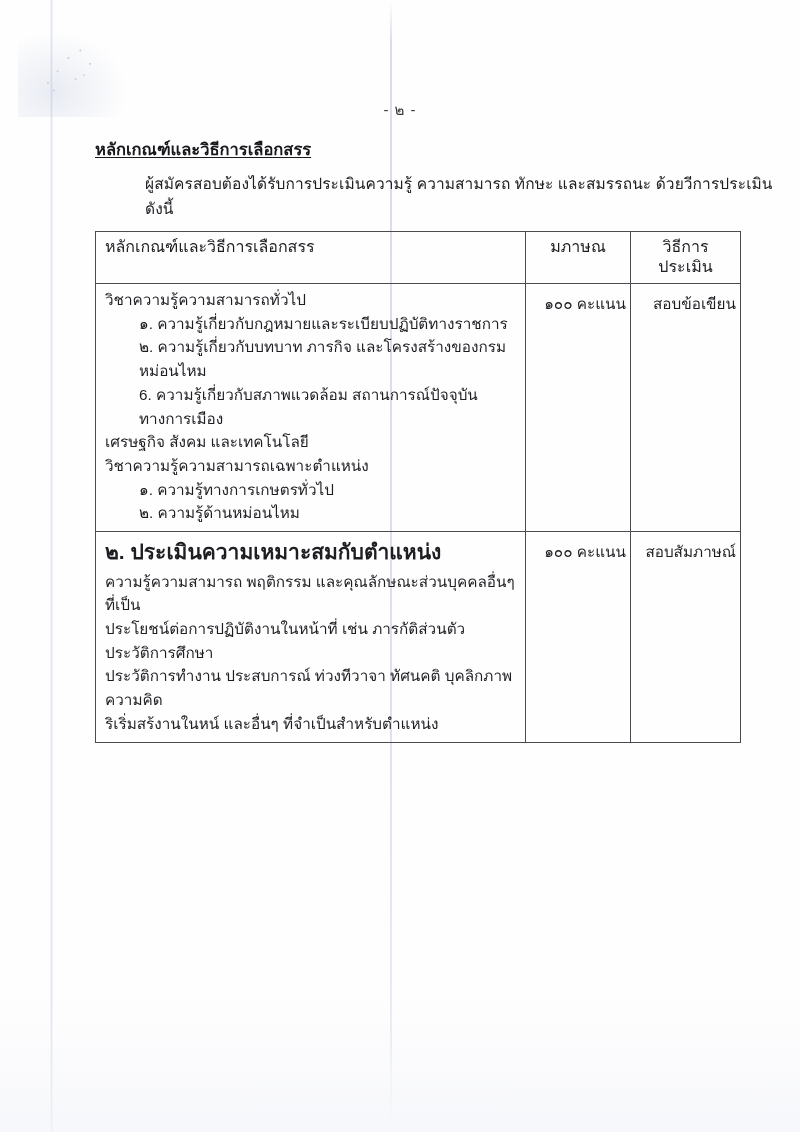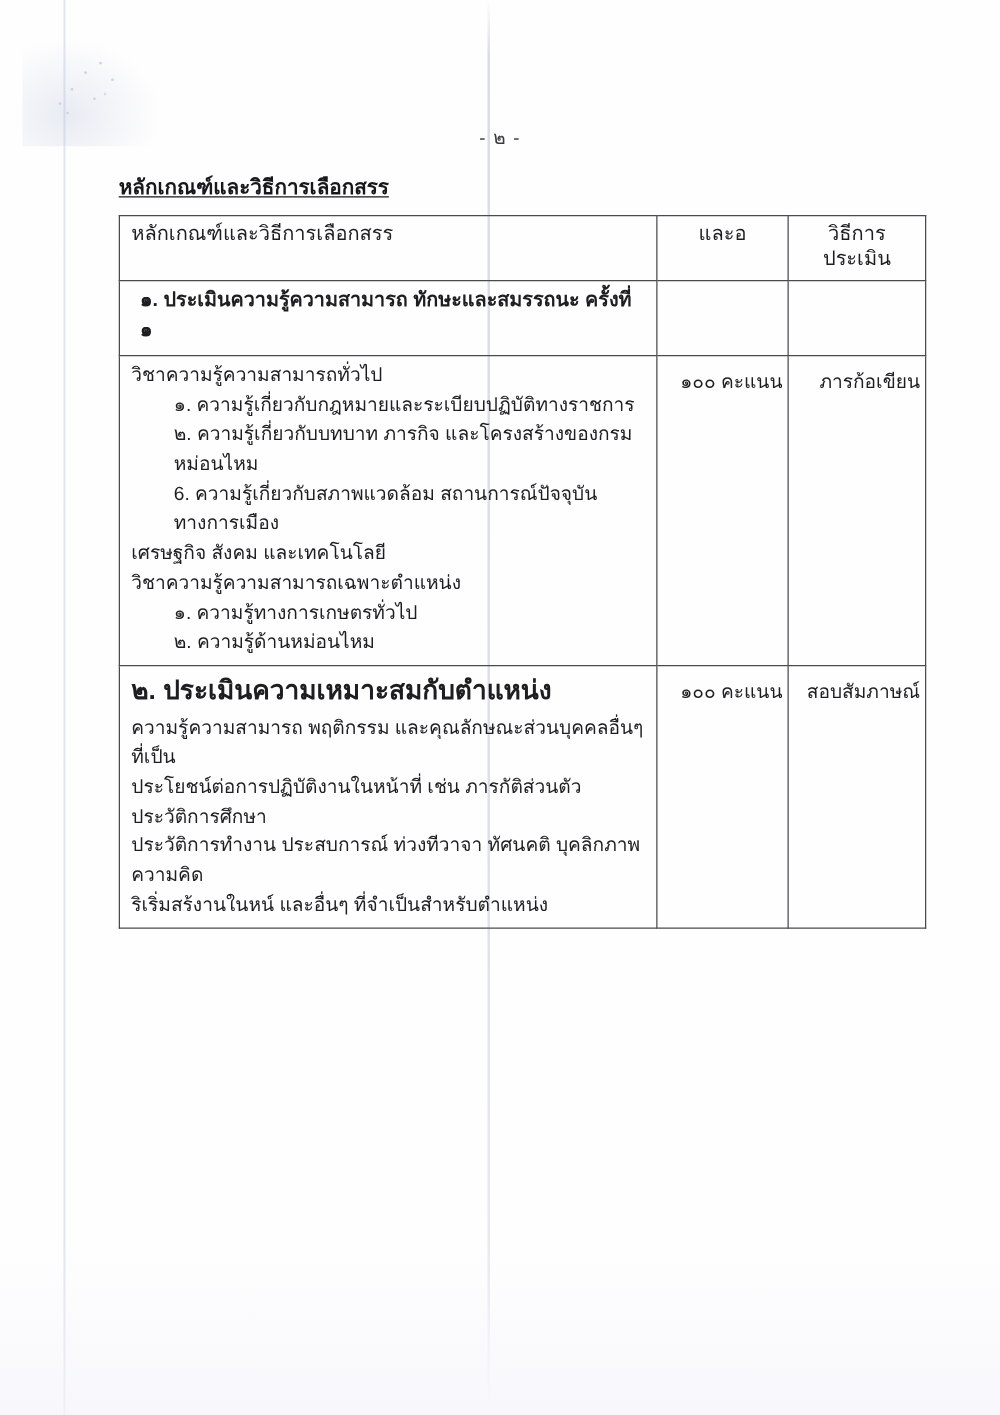--- a/index.html
+++ b/index.html
@@ -164,48 +164,38 @@
   <div class="scan-smudge"></div>
 
   <div class="content">
 
     <div class="page-number">- ๒ -</div>
 
     <div>
       <div class="section-heading">หลักเกณฑ์และวิธีการเลือกสรร</div>
     </div>
 
+    <div class="intro-line">ผู้สมัครสอบต้องได้รับการประเมินความรู้ ความสามารถ ทักษะ และสมรรถนะ ด้วยวีการประเมิน ดังนี้</div>
 
     <table class="criteria">
       <thead>
         <tr>
           <th class="col-criteria">
             <div class="th-inner th-criteria">หลักเกณฑ์และวิธีการเลือกสรร</div>
           </th>
           <th class="col-score">
-            <div class="th-inner th-center">และอ</div>
+            <div class="th-inner th-center">มภาษณ</div>
           </th>
           <th class="col-method">
             <div class="th-inner th-center">วิธีการประเมิน</div>
           </th>
         </tr>
       </thead>
       <tbody>
 
-        <tr>
-          <td>
-            <div class="cell-pad row-title">๑. ประเมินความรู้ความสามารถ ทักษะและสมรรถนะ ครั้งที่ ๑</div>
-          </td>
-          <td>
-            <div class="cell-center"></div>
-          </td>
-          <td>
-            <div class="cell-center"></div>
-          </td>
-        </tr>
 
         <tr>
           <td>
             <div class="cell-pad">
 
               <div>
                 <span class="subject-head">วิชาความรู้ความสามารถทั่วไป</span>
                 <ul class="items">
                   <li>๑. ความรู้เกี่ยวกับกฎหมายและระเบียบปฏิบัติทางราชการ</li>
                   <li>๒. ความรู้เกี่ยวกับบทบาท ภารกิจ และโครงสร้างของกรมหม่อนไหม</li>
@@ -221,21 +211,21 @@
                   <li>๒. ความรู้ด้านหม่อนไหม</li>
                 </ul>
               </div>
 
             </div>
           </td>
           <td>
             <div class="cell-center">๑๐๐ คะแนน</div>
           </td>
           <td>
-            <div class="cell-center">ภารก้อเขียน</div>
+            <div class="cell-center">สอบข้อเขียน</div>
           </td>
         </tr>
 
         <tr>
           <td class="tall-cell">
             <div class="cell-pad">
               <span class="row-title-2">๒.  ประเมินความเหมาะสมกับตำแหน่ง</span>
               <div>ความรู้ความสามารถ พฤติกรรม และคุณลักษณะส่วนบุคคลอื่นๆ ที่เป็น</div>
               <div>ประโยชน์ต่อการปฏิบัติงานในหน้าที่ เช่น ภารกัติส่วนตัว ประวัติการศึกษา</div>
               <div>ประวัติการทำงาน ประสบการณ์ ท่วงทีวาจา ทัศนคติ บุคลิกภาพ ความคิด</div>

